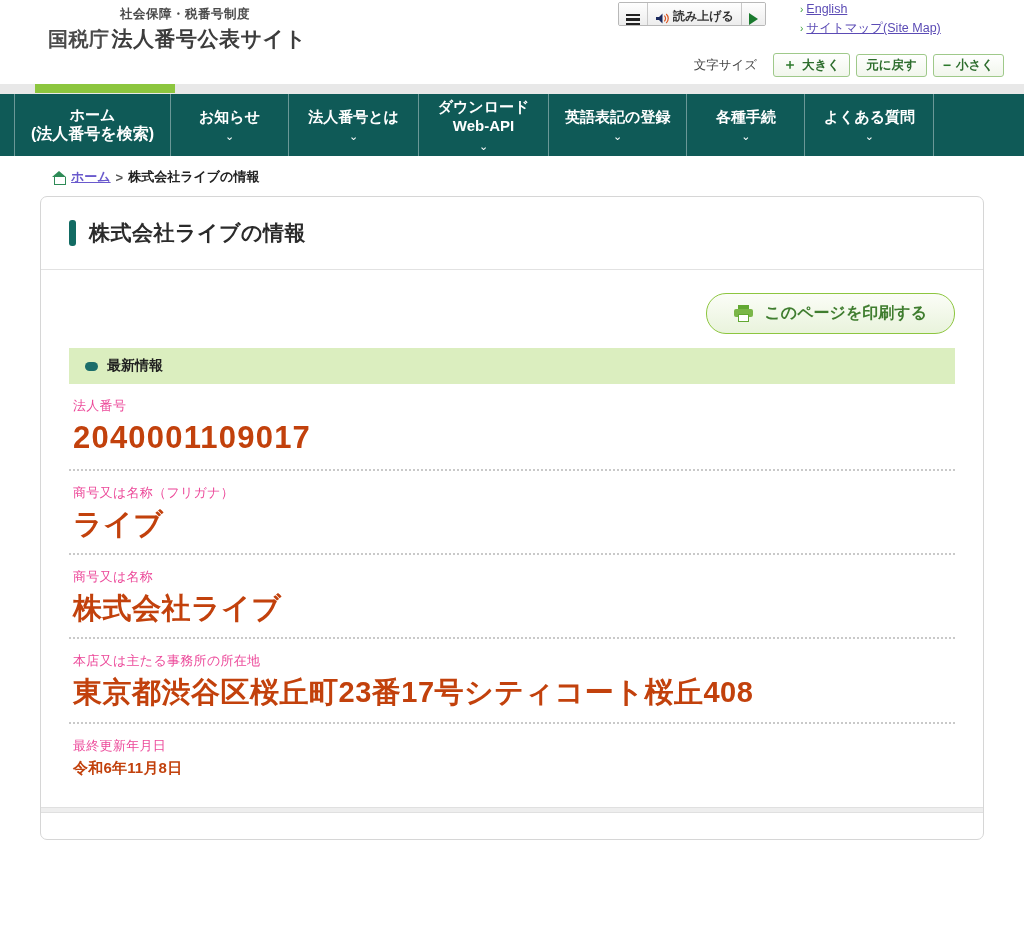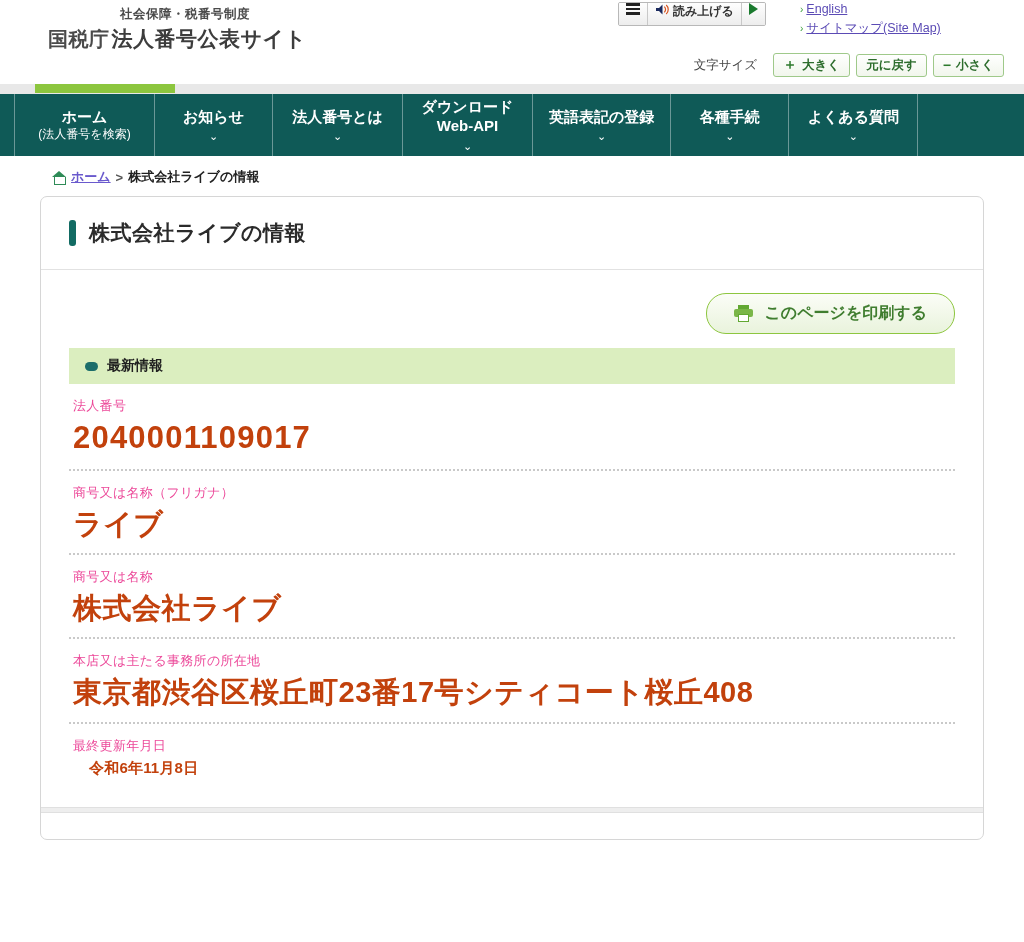--- a/index.html
+++ b/index.html
@@ -59,21 +59,21 @@
     display: flex;
     align-items: stretch;
     height: 24px;
     border: 1px solid #b8b8b8;
     background: #f7f7f7;
     border-radius: 2px;
     overflow: hidden;
   }
   .ra-btn {
     display: flex;
-    align-items: flex-start;
+    align-items: flex-end;
     justify-content: center;
     padding: 0 7px;
     border-right: 1px solid #c8c8c8;
     background: linear-gradient(#fefefe, #ededed);
     font-family: Liberation Serif, serif;
   }
   .ra-btn:last-child { border-right: none; }
   .ra-label {
     font-size: 12px;
     font-weight: 700;
@@ -174,22 +174,22 @@
     min-width: 118px;
   }
   .nav-item:last-child { border-right: 1px solid rgba(255,255,255,.38); }
   .nav-l1 {
     font-size: 15px;
     font-weight: 700;
     line-height: 1.25;
     white-space: nowrap;
   }
   .nav-l2 {
-    font-size: 12px;
-    font-weight: 400;
+    font-size: 16px;
+    font-weight: 700;
     line-height: 1.25;
     white-space: nowrap;
   }
   .nav-caret {
     font-size: 11px;
     line-height: 1;
     margin-top: 5px;
     color: #ffffff;
   }
   .nav-item.home { min-width: 140px; }
@@ -340,21 +340,20 @@
     line-height: 1.25;
   }
   .field-value.num {
     font-size: 31px;
     letter-spacing: 1.2px;
   }
   .field-value.small {
     font-size: 15px;
     font-weight: 700;
     letter-spacing: .2px;
-    margin-left: 16px;
   }
   .field.nodot { border-bottom: none; padding-bottom: 30px; }
 
   .section-divider {
     height: 6px;
     background: #eeeeee;
     border-top: 1px solid #e0e0e0;
     border-bottom: 1px solid #e0e0e0;
     margin: 0 -28px;
   }

